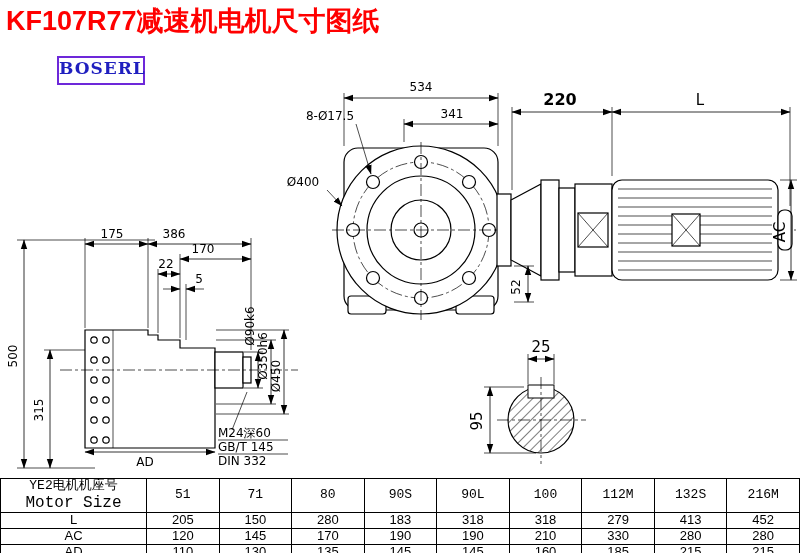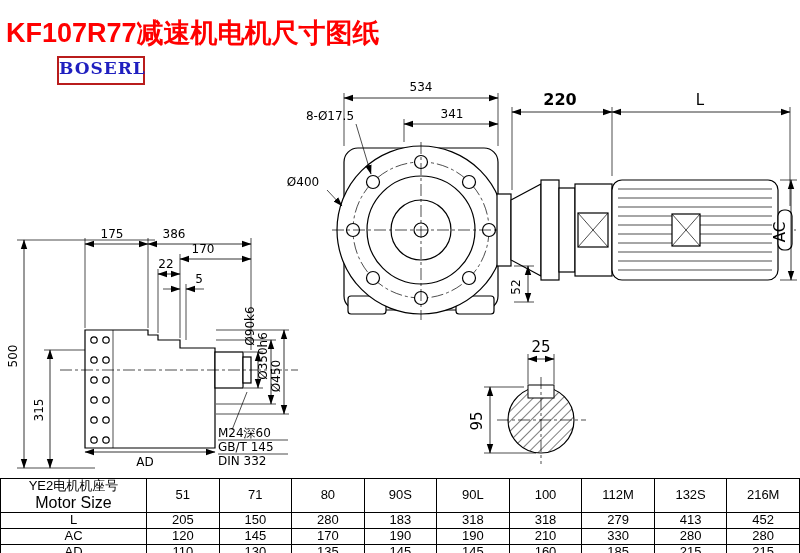--- a/index.html
+++ b/index.html
@@ -1,44 +1,44 @@
 <!DOCTYPE html>
 <html><head>
 <meta charset="utf-8">
 <style>
   html,body{margin:0;padding:0;}
   body{
     width:800px;height:553px;position:relative;background:#fff;overflow:hidden;
     font-family:"Liberation Sans",sans-serif;
   }
   .page-title{
-    position:absolute;left:6px;top:15px;
+    position:absolute;left:6px;top:3px;
     font:bold 27px "Liberation Sans",sans-serif;color:#ff0000;white-space:nowrap;text-align:center;
   }
   .logo-box{
     position:absolute;left:57px;top:56px;width:84px;height:25px;
-    border:2px solid #b91c1c;color:#1f1fbf;text-align:center;line-height:25px;
+    border:2px solid #6d28d9;color:#1f1fbf;text-align:center;line-height:25px;
     font:bold 17px "DejaVu Serif",serif;letter-spacing:1px;background:#fff;
   }
   svg{position:absolute;left:0;top:0;}
   .o{fill:#fff;stroke:#000;stroke-width:1.2;}
   .on{fill:none;stroke:#000;stroke-width:1.2;}
   .d{stroke:#000;stroke-width:0.8;fill:none;}
   .e{stroke:#000;stroke-width:0.7;fill:none;}
   .cl{stroke:#000;stroke-width:0.7;fill:none;stroke-dasharray:12 3 3 3;}
   .t{font:12px "DejaVu Sans",sans-serif;fill:#000;}
   .tm{font:15px "DejaVu Sans",sans-serif;fill:#000;}
   .tb{font:bold 16px "DejaVu Sans",sans-serif;fill:#000;}
   .size-table{
     position:absolute;left:0;top:478px;width:800px;
     border-collapse:collapse;table-layout:fixed;
     font:13px "Liberation Sans",sans-serif;color:#000;background:#fff;
   }
   .size-table td{border:1px solid #000;text-align:center;vertical-align:middle;padding:0;line-height:1.15;}
-  .size-table tr.h1{height:28px;}
+  .size-table tr.h1{height:28px;font-family:Liberation Mono, monospace;}
   .size-table tr.hr{height:15px;}
   .hcn{font-size:13px;}
   .hen{font-size:16px;}
 </style>
 </head>
 <body>
 
 <div class="page-title">KF107R77减速机电机尺寸图纸</div>
 <div class="logo-box">BOSERL</div>
 

